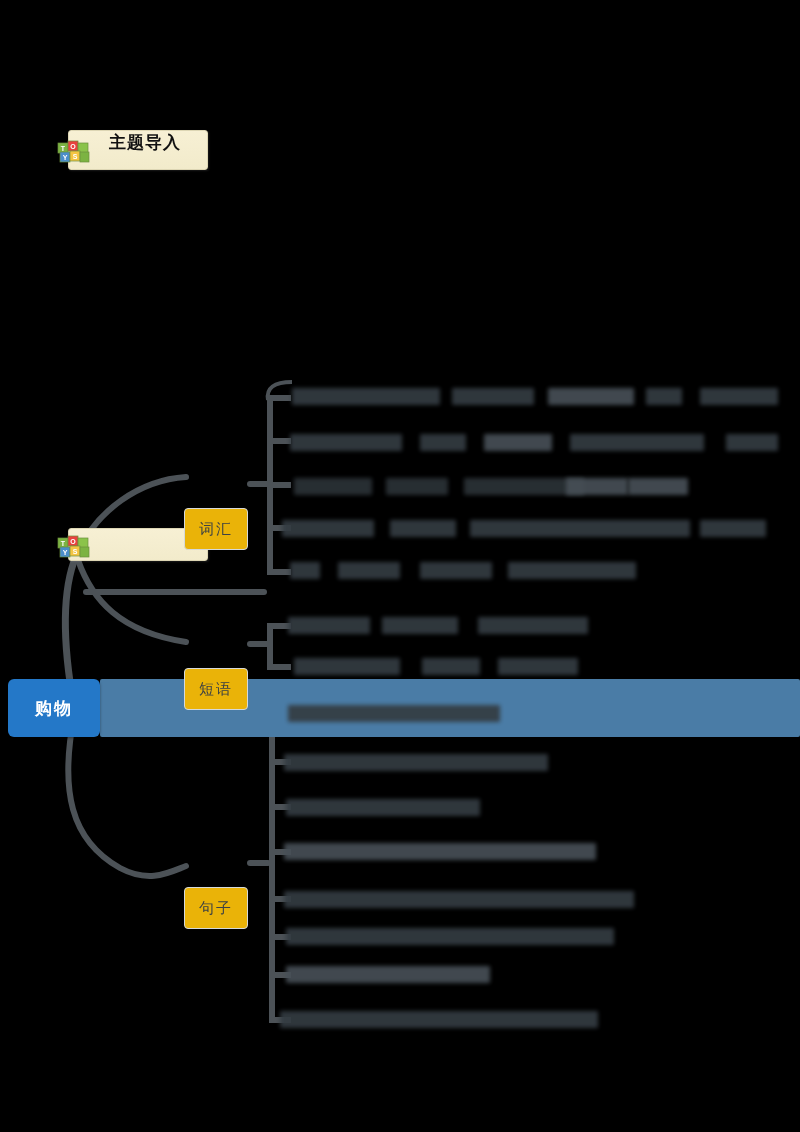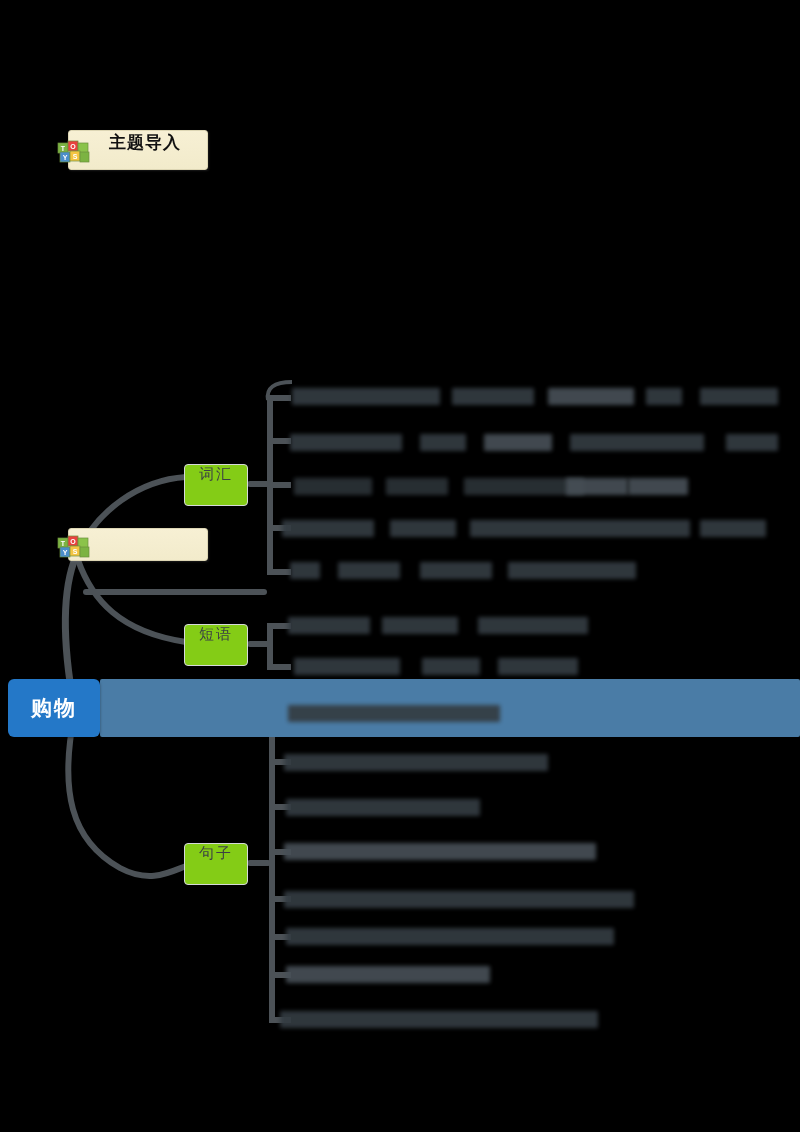--- a/index.html
+++ b/index.html
@@ -45,31 +45,31 @@
     border-radius:2px;
   }
   .root-node {
     position:absolute;
     background:#2478c8;
     border-radius:6px;
     display:flex; align-items:center; justify-content:center;
     box-shadow:0 1px 3px rgba(0,0,0,.4);
   }
   .root-text {
-    color:#fff; font-size:21px; font-weight:bold; letter-spacing:2px;
+    color:#fff; font-size:17px; font-weight:bold; letter-spacing:2px;
   }
 
   
   .branch-label {
     position:absolute;
-    background:#84cc16;
+    background:#eab308;
     border:1px solid #d5d9da;
     border-radius:4px;
-    display:flex; justify-content:center;
-    color:#3c4144; font-size:15px; letter-spacing:2px;
+    display:flex; align-items:center; justify-content:center;
+    color:#3c4144; font-size:15px; letter-spacing:2px;margin-top:44px;
   }
 
   
   .redact-row { position:absolute; height:20px; }
   .redact {
     position:absolute; top:0; height:17px;
     border-radius:1px;
     background:#3b4349;
     filter:blur(2.1px);
     opacity:.92;

